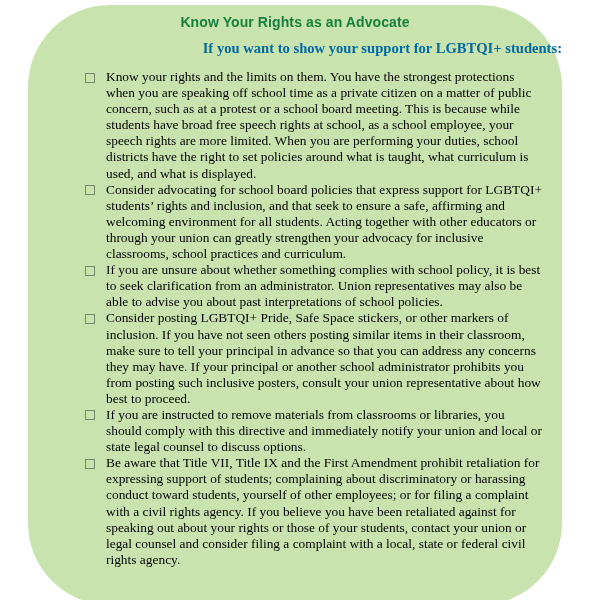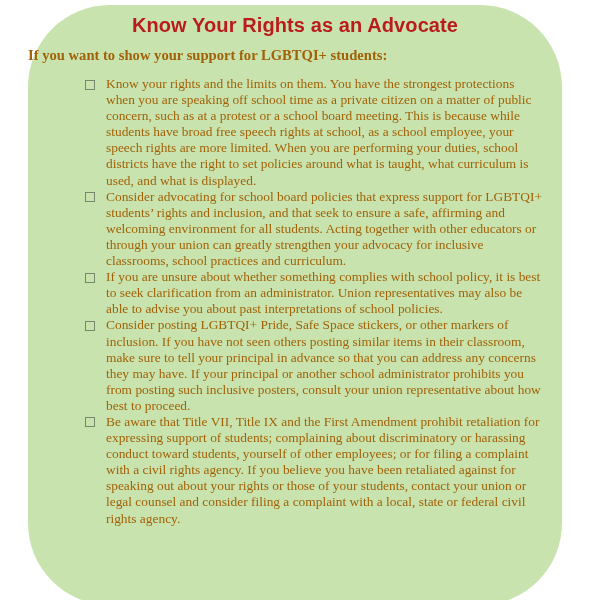--- a/index.html
+++ b/index.html
@@ -26,44 +26,44 @@
     height: 600px;
     background: #c9e3ae;
     border-radius: 82px;
     box-sizing: border-box;
     padding-top: 9px;
   }
   .card-title {
     text-align: center;
     font-family: "Liberation Sans", sans-serif;
     font-weight: 700;
-    font-size: 20px;
-    color: #b91c1c;
+    font-size: 14px;
+    color: #15803d;
     margin: 0 0 10px 0;
     letter-spacing: 0.1px;
   }
   .card-subtitle {
-    text-align: left;
+    text-align: right;
     font-family: "Liberation Serif", serif;
     font-weight: 700;
     font-size: 14.6px;
-    color: #a16207;
+    color: #0369a1;
     margin: 0 0 12px 0;
   }
   .bullet-list {
     list-style: none;
     margin: 0;
     padding: 0 20px 0 57px;
   }
   .bullet-item {
     display: flex;
     align-items: flex-start;
     font-size: 13.4px;
     line-height: 16.1px;
-    color: #a16207;
+    color: #000000;
     justify-content: space-between;
   }
   .bullet-square {
     flex: 0 0 auto;
     width: 8px;
     height: 8px;
     border: 1px solid #77876f;
     margin-top: 3.5px;
     margin-right: 11px;
     background: transparent;
@@ -91,17 +91,21 @@
       <li class="bullet-item">
         <span class="bullet-square"></span>
         <span class="bullet-text">If you are unsure about whether something complies with school policy, it is best to seek clarification from an administrator. Union representatives may also be able to advise you about past interpretations of school policies.</span>
       </li>
       <li class="bullet-item">
         <span class="bullet-square"></span>
         <span class="bullet-text">Consider posting LGBTQI+ Pride, Safe Space stickers, or other markers of inclusion. If you have not seen others posting similar items in their classroom, make sure to tell your principal in advance so that you can address any concerns they may have. If your principal or another school administrator prohibits you from posting such inclusive posters, consult your union representative about how best to proceed.</span>
       </li>
       <li class="bullet-item">
         <span class="bullet-square"></span>
+        <span class="bullet-text">If you are instructed to remove materials from classrooms or libraries, you should comply with this directive and immediately notify your union and local or state legal counsel to discuss options.</span>
+      </li>
+      <li class="bullet-item">
+        <span class="bullet-square"></span>
         <span class="bullet-text">Be aware that Title VII, Title IX and the First Amendment prohibit retaliation for expressing support of students; complaining about discriminatory or harassing conduct toward students, yourself of other employees; or for filing a complaint with a civil rights agency. If you believe you have been retaliated against for speaking out about your rights or those of your students, contact your union or legal counsel and consider filing a complaint with a local, state or federal civil rights agency.</span>
       </li>
     </ul>
   </div>
 </div>
 
 </body></html>

